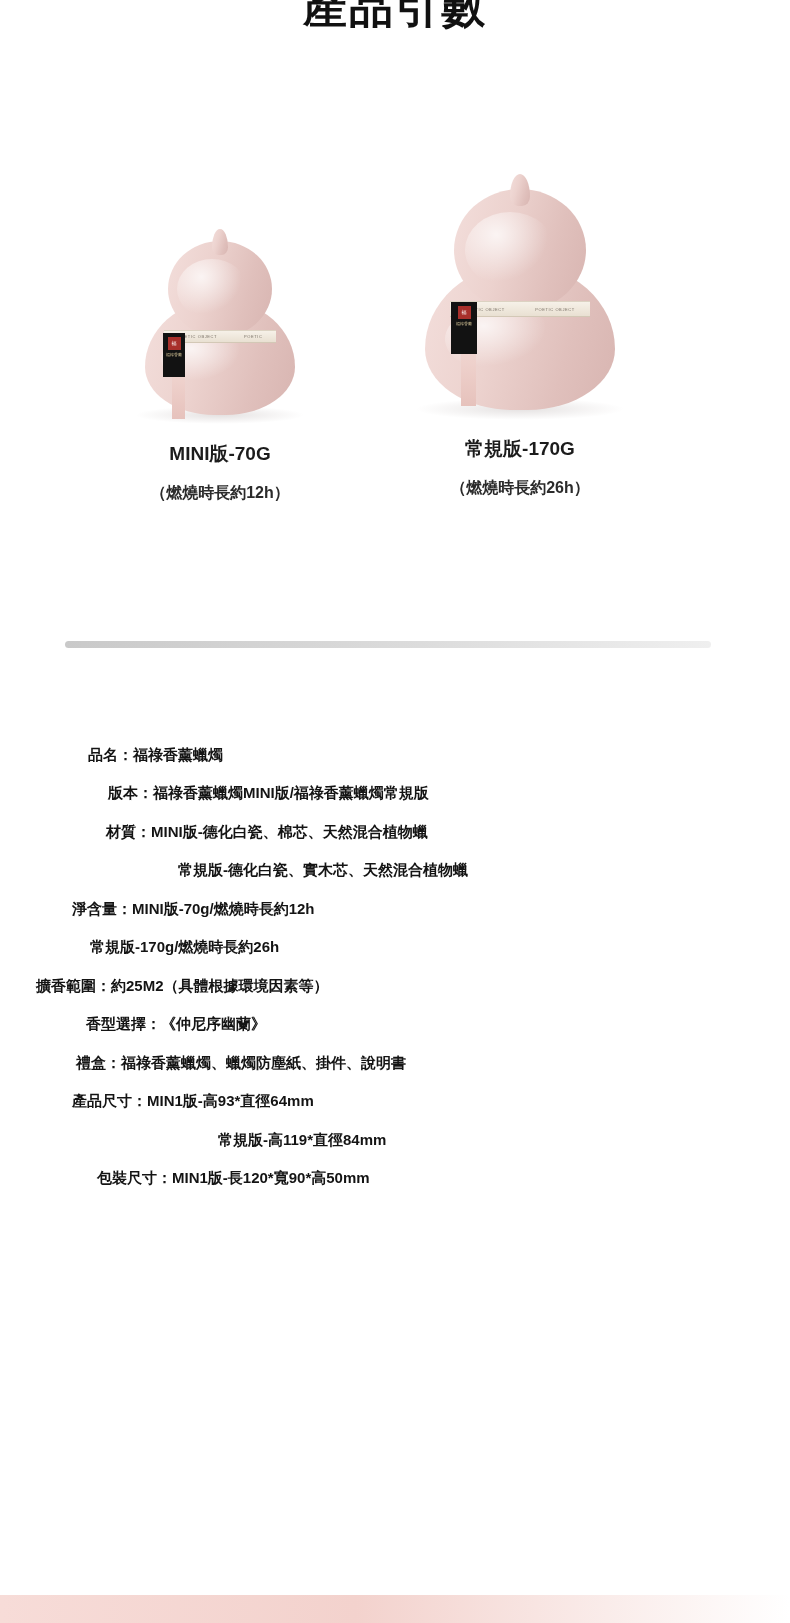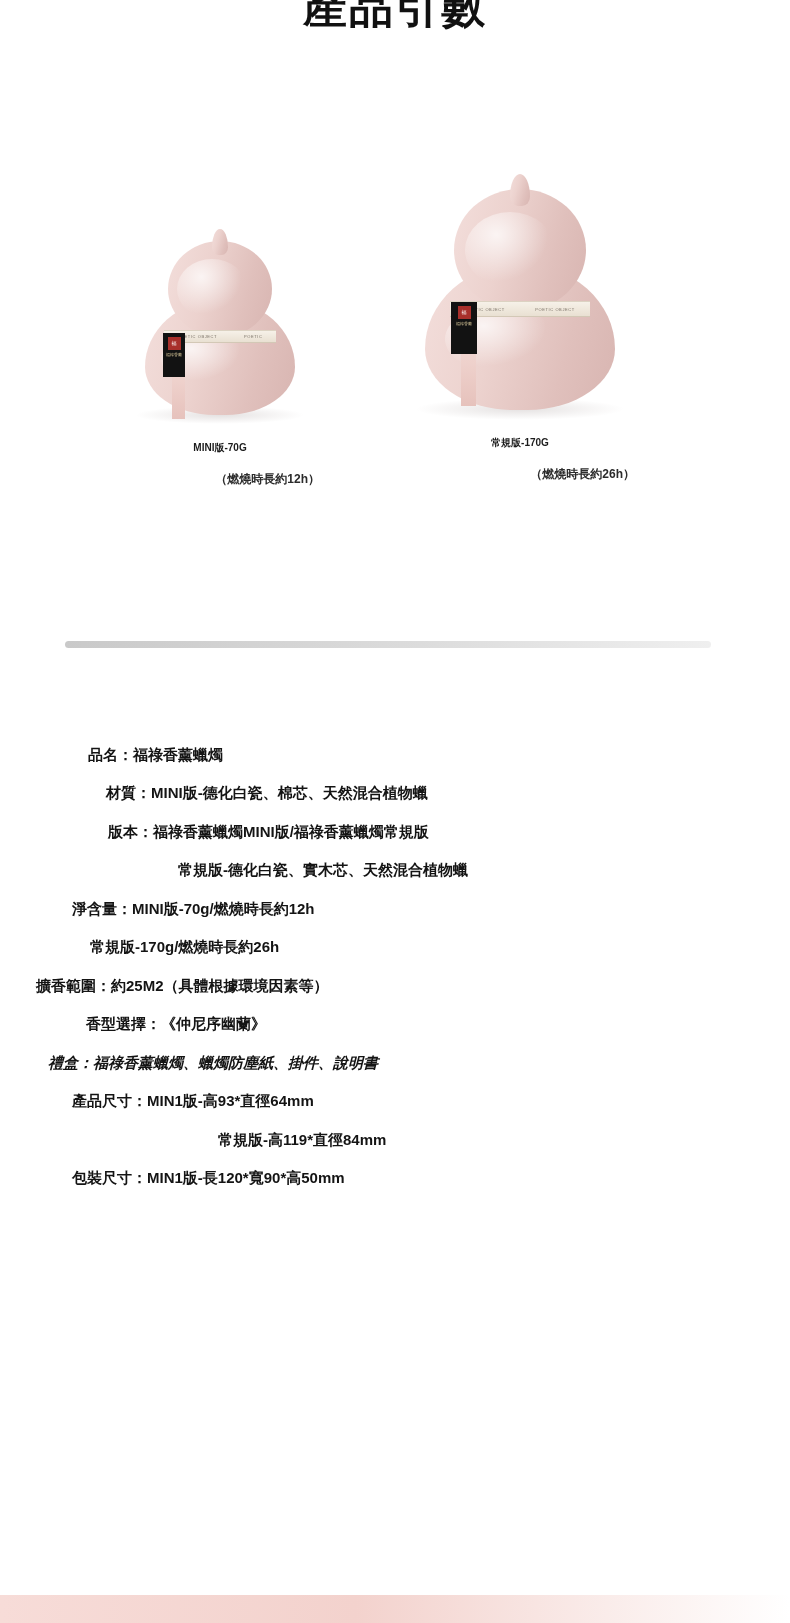--- a/index.html
+++ b/index.html
@@ -146,30 +146,29 @@
     left: 50%;
     transform: translateX(-50%);
     background: radial-gradient(ellipse at center, rgba(90,70,68,.16), rgba(90,70,68,0) 70%);
     border-radius: 50%;
   }
   .product.mini .shadow { width: 170px; height: 18px; bottom: -9px; }
   .product.std  .shadow { width: 210px; height: 22px; bottom: -10px; }
 
   .caption-main {
     margin-top: 26px;
-    font-size: 10px;
+    font-size: 19px;
     font-weight: bold;
     color: #1c1c1c;
   }
   .caption-sub {
     margin-top: 16px;
-    font-size: 12px;
+    font-size: 16px;
     font-weight: bold;
     color: #2b2b2b;
-    text-align: right;
   }
 
   
   .divider {
     position: absolute;
     left: 65px;
     top: 641px;
     width: 646px;
     height: 7px;
     background: linear-gradient(90deg, #c9c9c9, #dcdcdc 55%, #efefef);
@@ -191,24 +190,24 @@
     white-space: nowrap;
     padding: 9.5px 0;
   }
   .spec-row.indent-0 { padding-left: 88px; }
   .spec-row.indent-1 { padding-left: 108px; }
   .spec-row.indent-2 { padding-left: 178px; }
   .spec-row.indent-3 { padding-left: 88px; }
   .spec-row.indent-4 { padding-left: 90px; }
   .spec-row.indent-5 { padding-left: 116px; }
   .spec-row.indent-6 { padding-left: 86px; }
-  .spec-row.indent-7 { padding-left: 48px; font-style: italic; }
+  .spec-row.indent-7 { padding-left: 76px; }
   .spec-row.indent-8 { padding-left: 72px; }
   .spec-row.indent-9 { padding-left: 218px; }
-  .spec-row.indent-10 { padding-left: 86px; }
+  .spec-row.indent-10 { padding-left: 86px; margin-left: 25px; }
   .spec-row.indent-11 { padding-left: 228px; }
 
   
   .bottom-strip {
     position: absolute;
     left: 0;
     bottom: 0;
     width: 100%;
     height: 28px;
     background: linear-gradient(90deg, #f7dcd8 0%, #f3d2cd 45%, #ffffff 100%);
@@ -263,22 +262,22 @@
     </div>
     <div class="caption-main">常規版-170G</div>
     <div class="caption-sub">（燃燒時長約26h）</div>
   </div>
 </div>
 
 <div class="divider"></div>
 
 <div class="specs">
   <div class="spec-row indent-0">品名：福祿香薰蠟燭</div>
+  <div class="spec-row indent-1">版本：福祿香薰蠟燭MINI版/福祿香薰蠟燭常規版</div>
   <div class="spec-row indent-2" style="padding-left:106px">材質：MINI版-德化白瓷、棉芯、天然混合植物蠟</div>
-  <div class="spec-row indent-1">版本：福祿香薰蠟燭MINI版/福祿香薰蠟燭常規版</div>
   <div class="spec-row indent-2">常規版-德化白瓷、實木芯、天然混合植物蠟</div>
   <div class="spec-row indent-3" style="padding-left:72px">淨含量：MINI版-70g/燃燒時長約12h</div>
   <div class="spec-row indent-4">常規版-170g/燃燒時長約26h</div>
   <div class="spec-row indent-5" style="padding-left:36px">擴香範圍：約25M2（具體根據環境因素等）</div>
   <div class="spec-row indent-6">香型選擇：《仲尼序幽蘭》</div>
   <div class="spec-row indent-7">禮盒：福祿香薰蠟燭、蠟燭防塵紙、掛件、說明書</div>
   <div class="spec-row indent-8">產品尺寸：MIN1版-高93*直徑64mm</div>
   <div class="spec-row indent-9">常規版-高119*直徑84mm</div>
   <div class="spec-row indent-10" style="padding-left:72px">包裝尺寸：MIN1版-長120*寬90*高50mm</div>
 </div>

